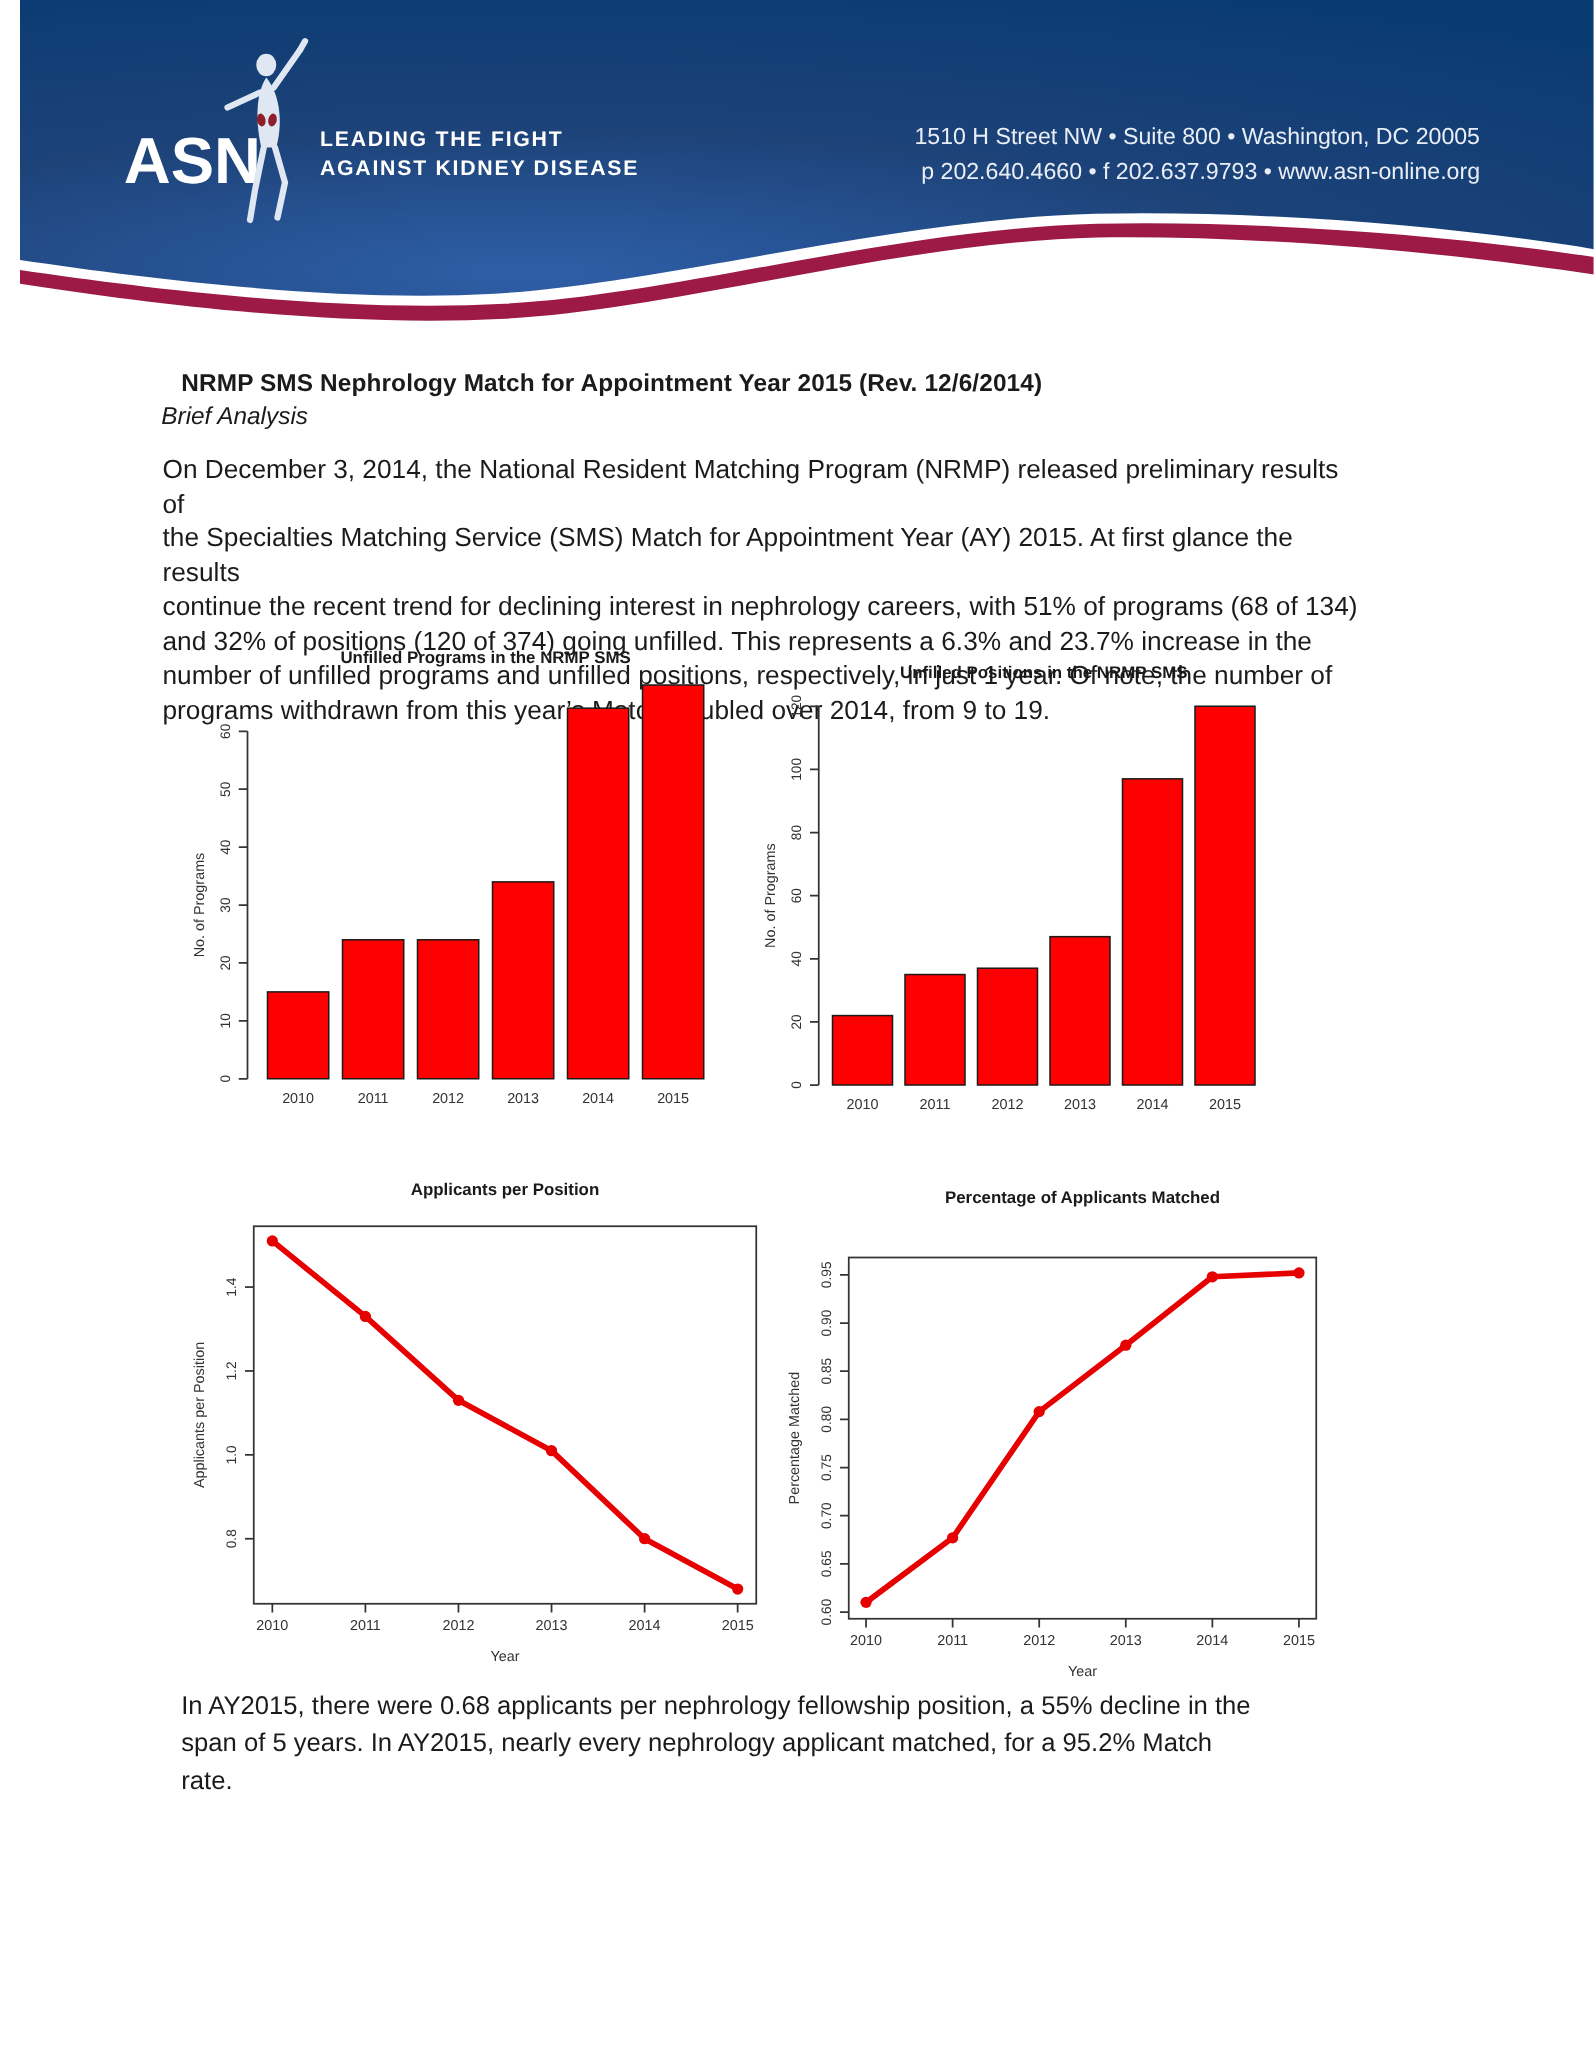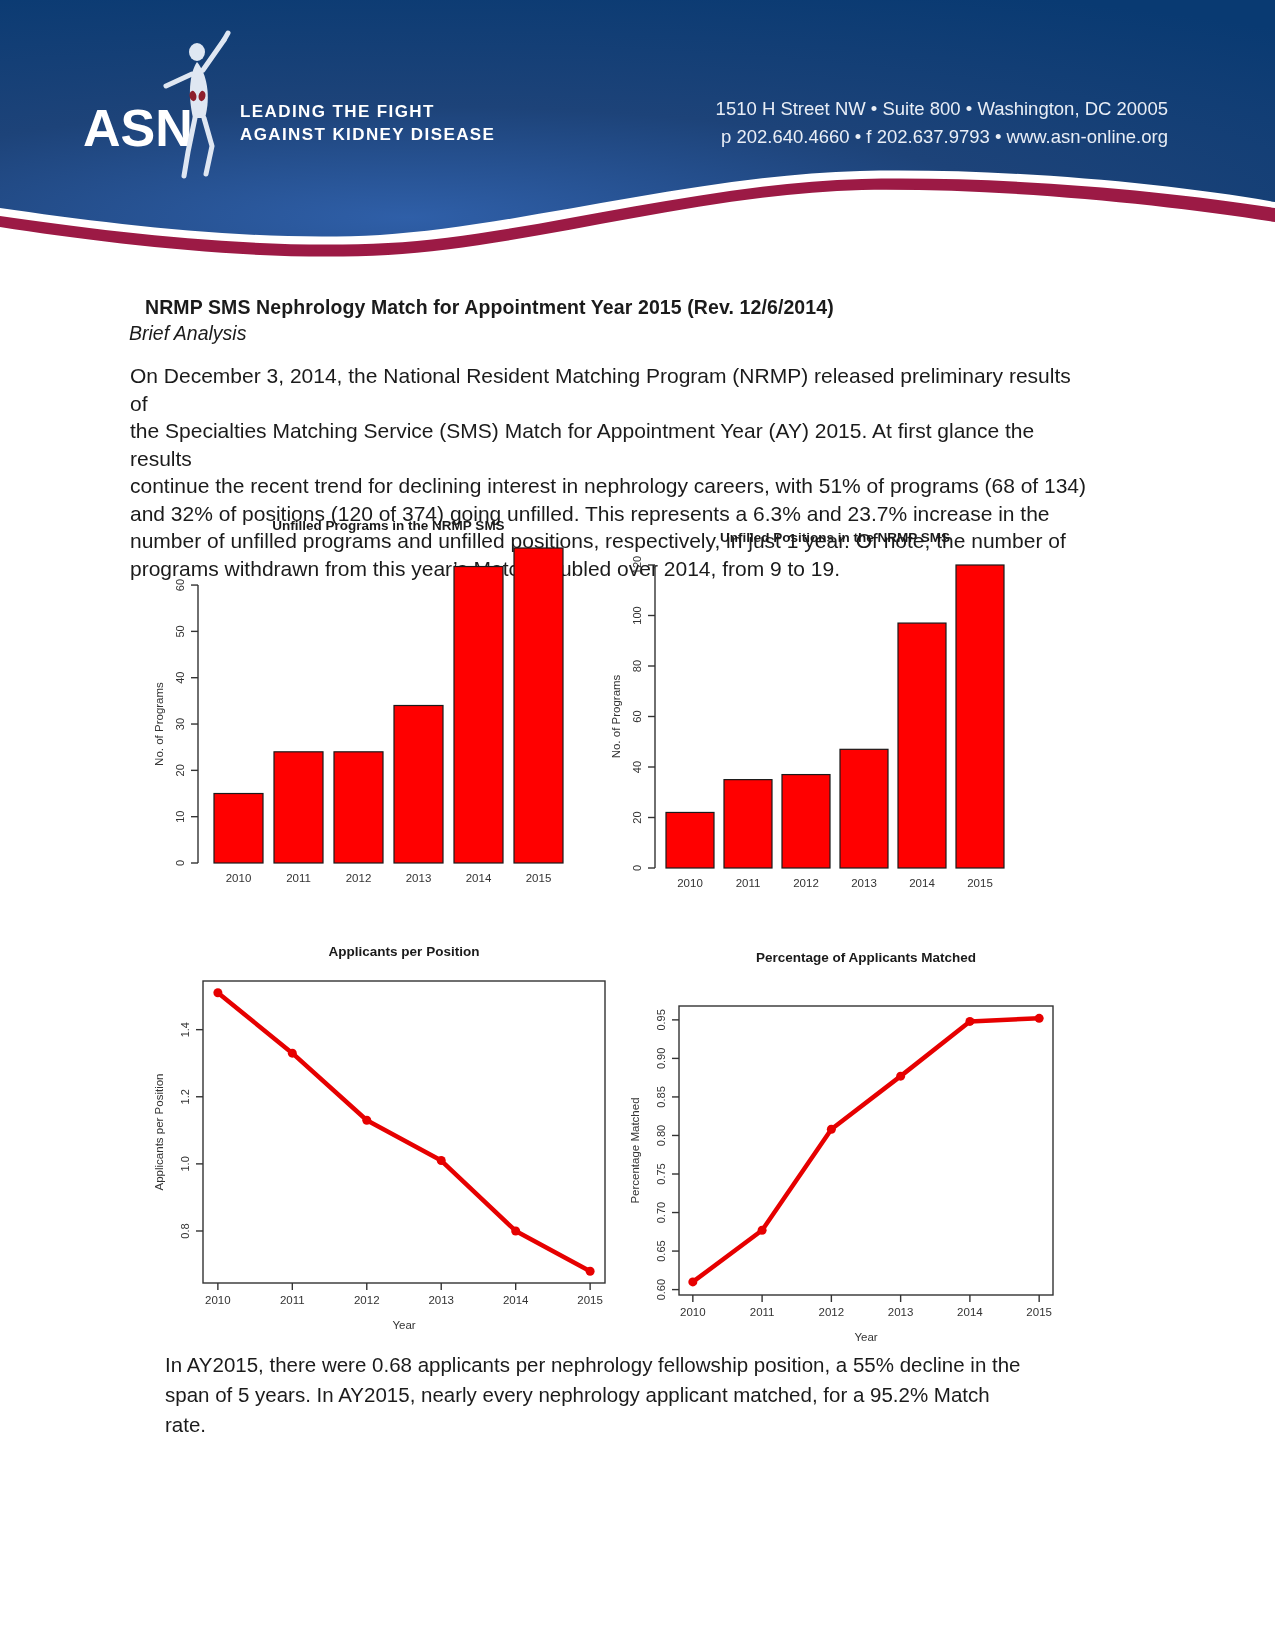--- a/index.html
+++ b/index.html
@@ -1,29 +1,29 @@
 <!DOCTYPE html>
 <html><head>
 <meta charset="utf-8">
 <style>
   html,body{margin:0;padding:0;background:#ffffff;}
   .page{position:relative;width:1275px;height:1650px;background:#ffffff;overflow:hidden;
         font-family:"Liberation Sans", sans-serif;color:#1b1b1b;}
   
-  .header{position:absolute;left:0;top:0;width:1012px;height:260px;text-align:center;}
+  .header{position:absolute;left:16px;top:0;width:1012px;height:260px;text-align:center;}
   .header svg{display:block;}
   
   .doc-title{position:absolute;left:145px;top:296px;width:1000px;
              font-size:19.5px;font-weight:bold;letter-spacing:0.1px;}
   .doc-subtitle{position:absolute;left:129px;top:322px;width:600px;
                 font-size:19.5px;font-style:italic;}
   .para1{position:absolute;left:130px;top:362px;width:960px;
          font-size:21px;line-height:27.5px;white-space:pre-line;}
   .para2{position:absolute;left:145px;top:1350px;width:960px;
-         font-size:20.5px;line-height:30px;white-space:pre-line;margin-left:20px;}
+         font-size:20.5px;line-height:30px;white-space:pre-line;}
   
   .chart{position:absolute;}
   .chart-0{left:145px;top:512px;width:425px;height:382px;}
   .chart-1{left:610px;top:512px;width:405px;height:385px;}
   .chart-2{left:140px;top:935px;width:476px;height:405px;}
   .chart-3{left:625px;top:948px;width:440px;height:398px;}
 </style>
 </head>
 <body>
 

